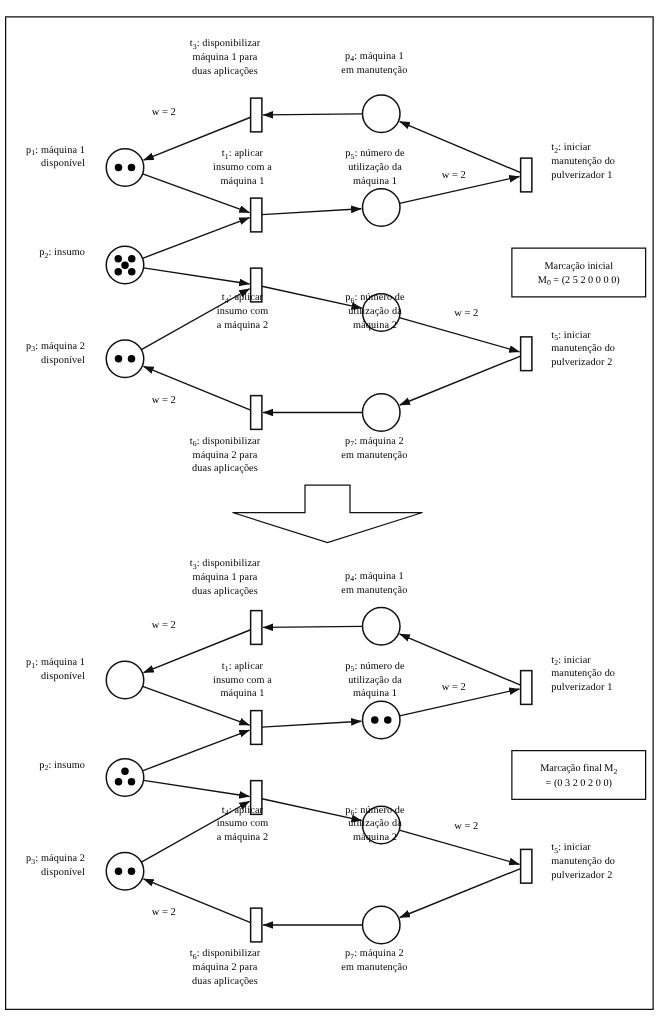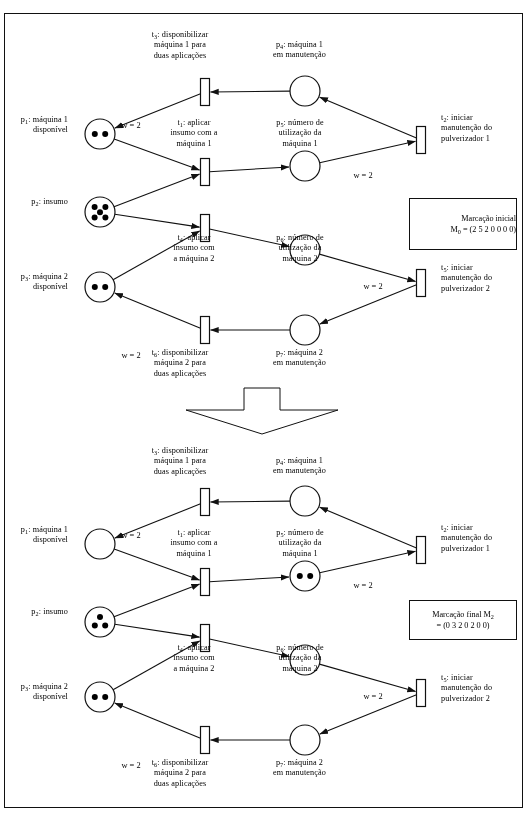--- a/index.html
+++ b/index.html
@@ -28,21 +28,20 @@
     letter-spacing:0.1px;
   }
   .lbl.right{text-align:right;}
   .lbl.left{text-align:left;}
   .wlbl{
     position:absolute;
     font-size:8.4px;
     line-height:10px;
     text-align:center;
     font-style:normal;
-    margin-top:36px;
   }
   .markbox{
     position:absolute;
     border:1px solid #111;
     box-sizing:border-box;
     font-size:8.2px;
     line-height:11px;
     text-align:center;
     display:flex;
     flex-direction:column;
@@ -159,21 +158,21 @@
   <div class="lbl right" style="left:6px;top:272px;width:62px;">p<sub>3</sub>: máquina 2<br>disponível</div>
   <div class="lbl left" style="left:441px;top:263px;width:86px;">t<sub>5</sub>: iniciar<br>manutenção do<br>pulverizador 2</div>
   <div class="lbl" style="left:130px;top:348px;width:100px;">t<sub>6</sub>: disponibilizar<br>máquina 2 para<br>duas aplicações</div>
   <div class="lbl" style="left:252px;top:348px;width:95px;">p<sub>7</sub>: máquina 2<br>em manutenção</div>
 
   <div class="wlbl" style="left:108px;top:85px;width:46px;">w = 2</div>
   <div class="wlbl" style="left:340px;top:135px;width:46px;">w = 2</div>
   <div class="wlbl" style="left:350px;top:246px;width:46px;">w = 2</div>
   <div class="wlbl" style="left:108px;top:315px;width:46px;">w = 2</div>
 
-  <div class="markbox" style="left:409px;top:198px;width:108px;height:52px;align-items:flex-end;">
+  <div class="markbox" style="left:409px;top:198px;width:108px;height:40px;">
     <span>Marcação inicial</span>
     <span>M<sub>0</sub> = (2 5 2 0 0 0 0)</span>
   </div>
 
   <div class="lbl" style="left:130px;top:446px;width:100px;">t<sub>3</sub>: disponibilizar<br>máquina 1 para<br>duas aplicações</div>
   <div class="lbl" style="left:252px;top:456px;width:95px;">p<sub>4</sub>: máquina 1<br>em manutenção</div>
   <div class="lbl right" style="left:6px;top:525px;width:62px;">p<sub>1</sub>: máquina 1<br>disponível</div>
   <div class="lbl" style="left:150px;top:528px;width:88px;">t<sub>1</sub>: aplicar<br>insumo com a<br>máquina 1</div>
   <div class="lbl" style="left:256px;top:528px;width:88px;">p<sub>5</sub>: número de<br>utilização da<br>máquina 1</div>
   <div class="lbl left" style="left:441px;top:523px;width:86px;">t<sub>2</sub>: iniciar<br>manutenção do<br>pulverizador 1</div>

